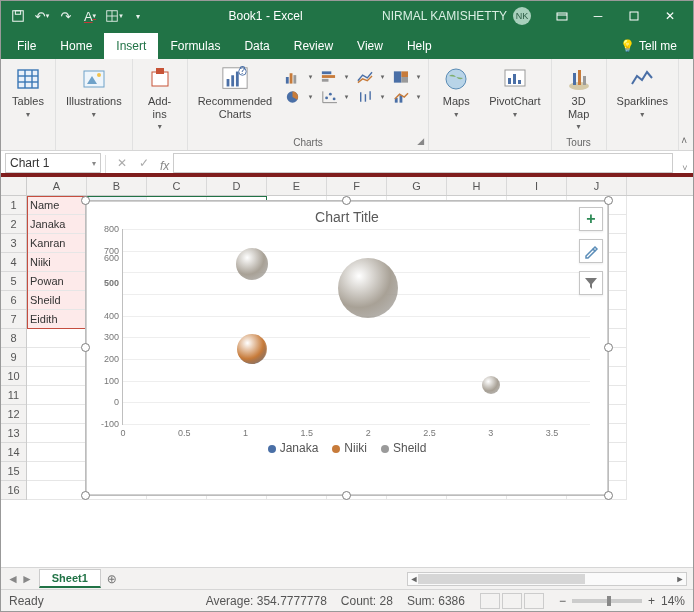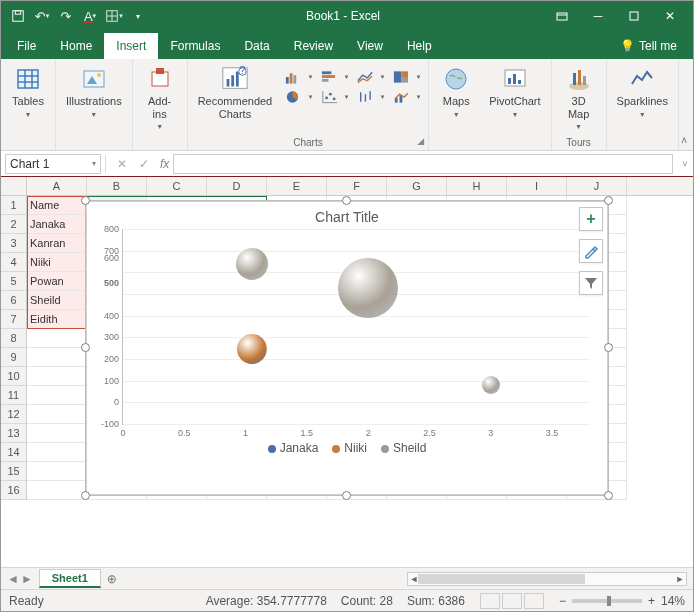--- a/index.html
+++ b/index.html
@@ -22,21 +22,21 @@
 .rgroup .items{display:flex;gap:8px;flex:1;align-items:flex-start}
 .rbig{display:flex;flex-direction:column;align-items:center;gap:2px;padding:2px 4px;min-width:42px}
 .rbig .ic{width:28px;height:28px;display:flex;align-items:center;justify-content:center}
 .rbig .lbl{font-size:11px;color:#444;text-align:center;line-height:1.15}
 .rbig .dd{font-size:8px;color:#666}
 .rgroup .glabel{font-size:10px;color:#666;margin-top:1px}
 .chartgrid{display:grid;grid-template-columns:repeat(4,30px);gap:4px 6px}
 .chartgrid .ci{width:28px;height:16px;display:flex;align-items:center;justify-content:center}
 .collapse{position:absolute;right:6px;bottom:4px;font-size:10px;color:#666}
 .launcher{position:absolute;right:4px;bottom:4px;font-size:9px;color:#888}
-.namebox-row{height:26px;border-bottom:1px solid #7f1d1d;display:flex;align-items:center;background:#fff}
+.namebox-row{height:26px;border-bottom:4px solid #7f1d1d;display:flex;align-items:flex-end;background:#fff}
 .namebox{width:96px;height:20px;border:1px solid #ccc;margin:0 4px;padding:0 4px;display:flex;align-items:center;justify-content:space-between;font-size:11px;color:#333}
 .fx-btns{display:flex;gap:2px;margin:0 6px;color:#aaa}
 .fx-btn{width:20px;height:20px;display:flex;align-items:center;justify-content:center;font-size:12px}
 .fx-lbl{font-style:italic;color:#888;font-size:12px;margin-right:4px}
 .fbar{flex:1;height:20px;border:1px solid #ccc;margin-right:4px}
 .fbar-exp{width:16px;text-align:center;color:#888;font-size:9px}
 .grid-area{flex:1;position:relative;overflow:hidden;background:#fff}
 .colhdrs{position:absolute;top:0;left:26px;right:0;height:19px;display:flex;background:#f3f2f1;border-bottom:1px solid #ccc}
 .colhdr{width:60px;text-align:center;font-size:11px;color:#555;border-right:1px solid #d9d9d9;line-height:19px}
 .selall{position:absolute;top:0;left:0;width:26px;height:19px;background:#f3f2f1;border-right:1px solid #ccc;border-bottom:1px solid #ccc}
@@ -90,20 +90,24 @@
         <svg viewBox="0 0 16 16" fill="none" stroke="#fff" stroke-width="1">
           <rect x="2" y="2" width="12" height="12"></rect>
           <line x1="2" y1="8" x2="14" y2="8"></line>
           <line x1="8" y1="2" x2="8" y2="14"></line>
         </svg>
         <span style="font-size:7px">▾</span>
       </div>
     <div class="qat-btn" style="font-size:8px">▾</div>
   </div>
   <div class="title">Book1 - Excel</div>
+  <div class="user">
+    <span>NIRMAL KAMISHETTY</span>
+    <span class="avatar">NK</span>
+  </div>
   <div class="winbtns">
     <div class="winbtn">
         <svg width="12" height="12" viewBox="0 0 12 12" stroke="#fff" fill="none">
           <rect x="1" y="3" width="10" height="7"></rect>
           <line x1="1" y1="5" x2="11" y2="5"></line>
         </svg>
       </div>
     <div class="winbtn">─</div>
     <div class="winbtn">
         <svg width="10" height="10" viewBox="0 0 10 10" stroke="#fff" fill="none">

